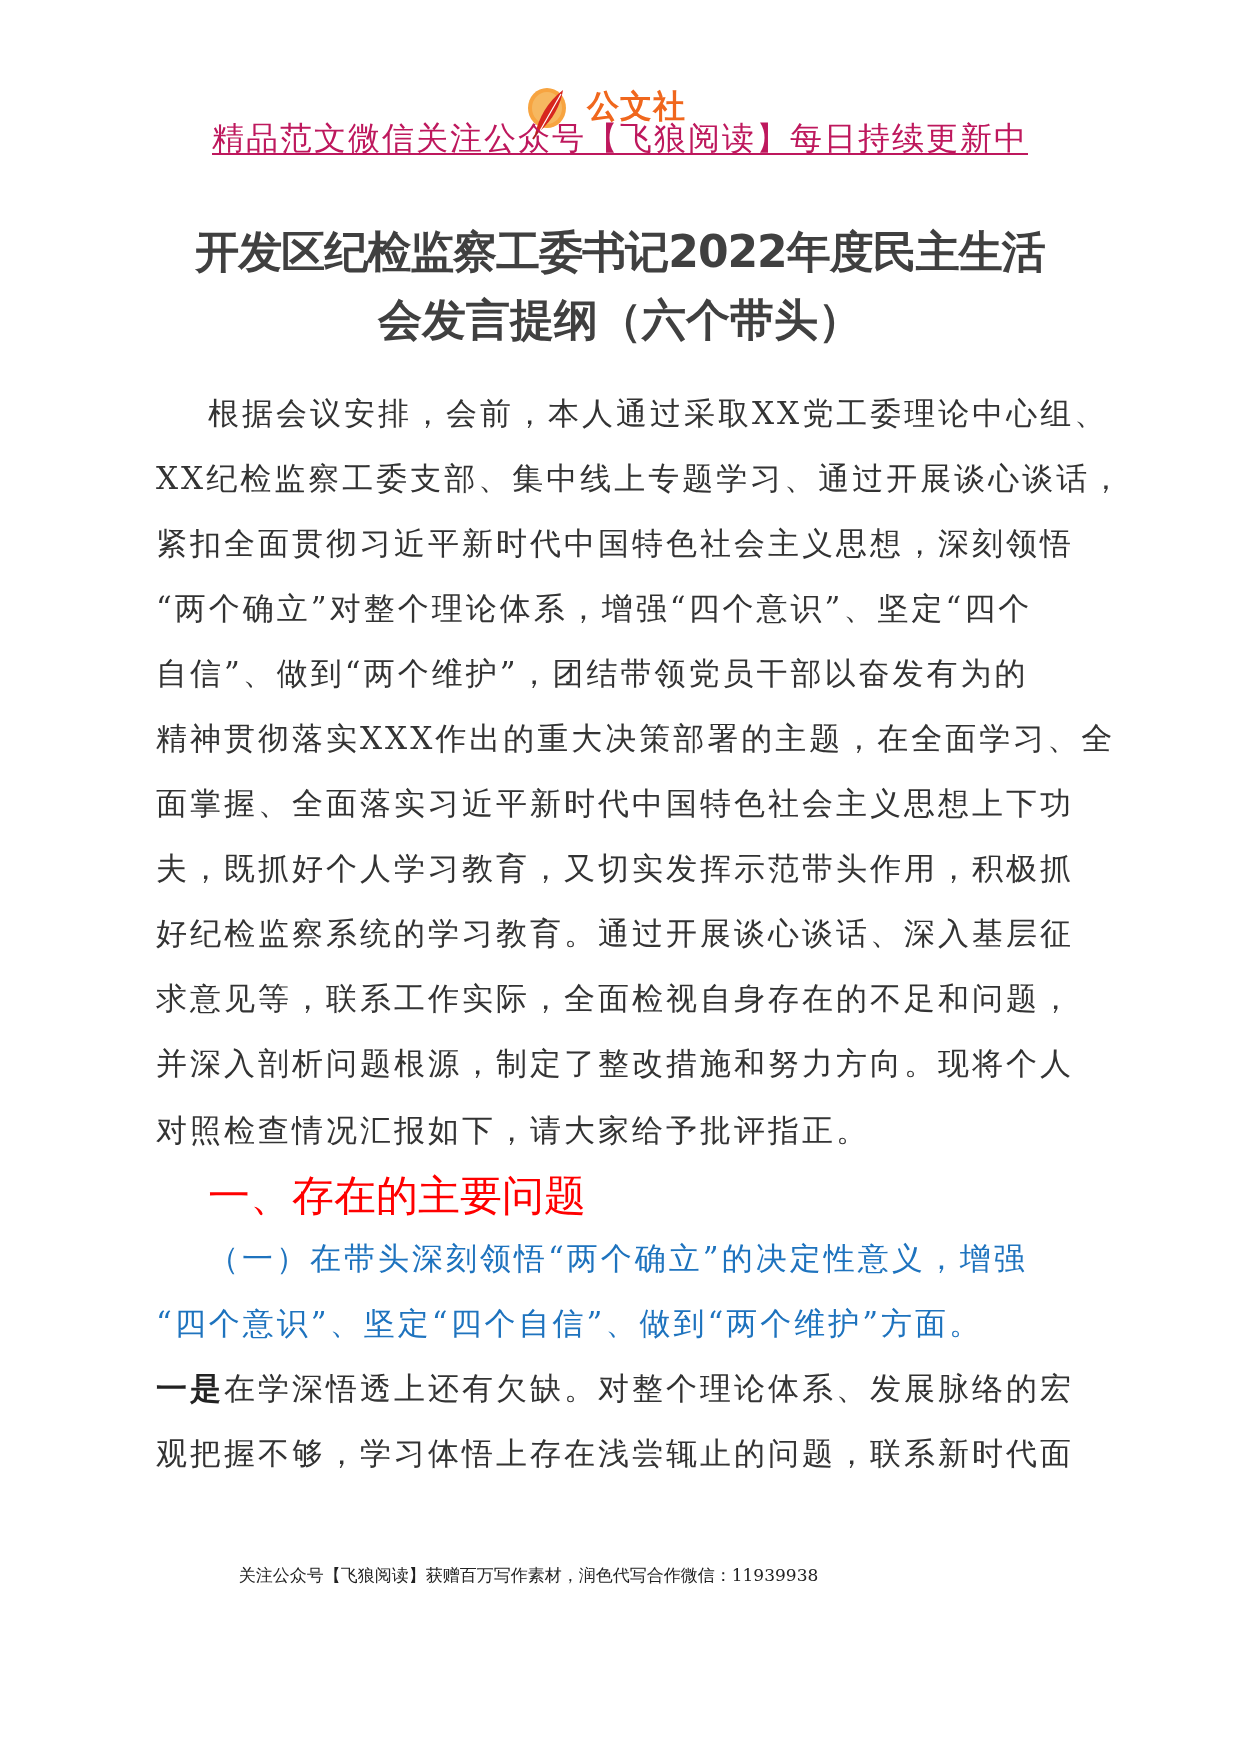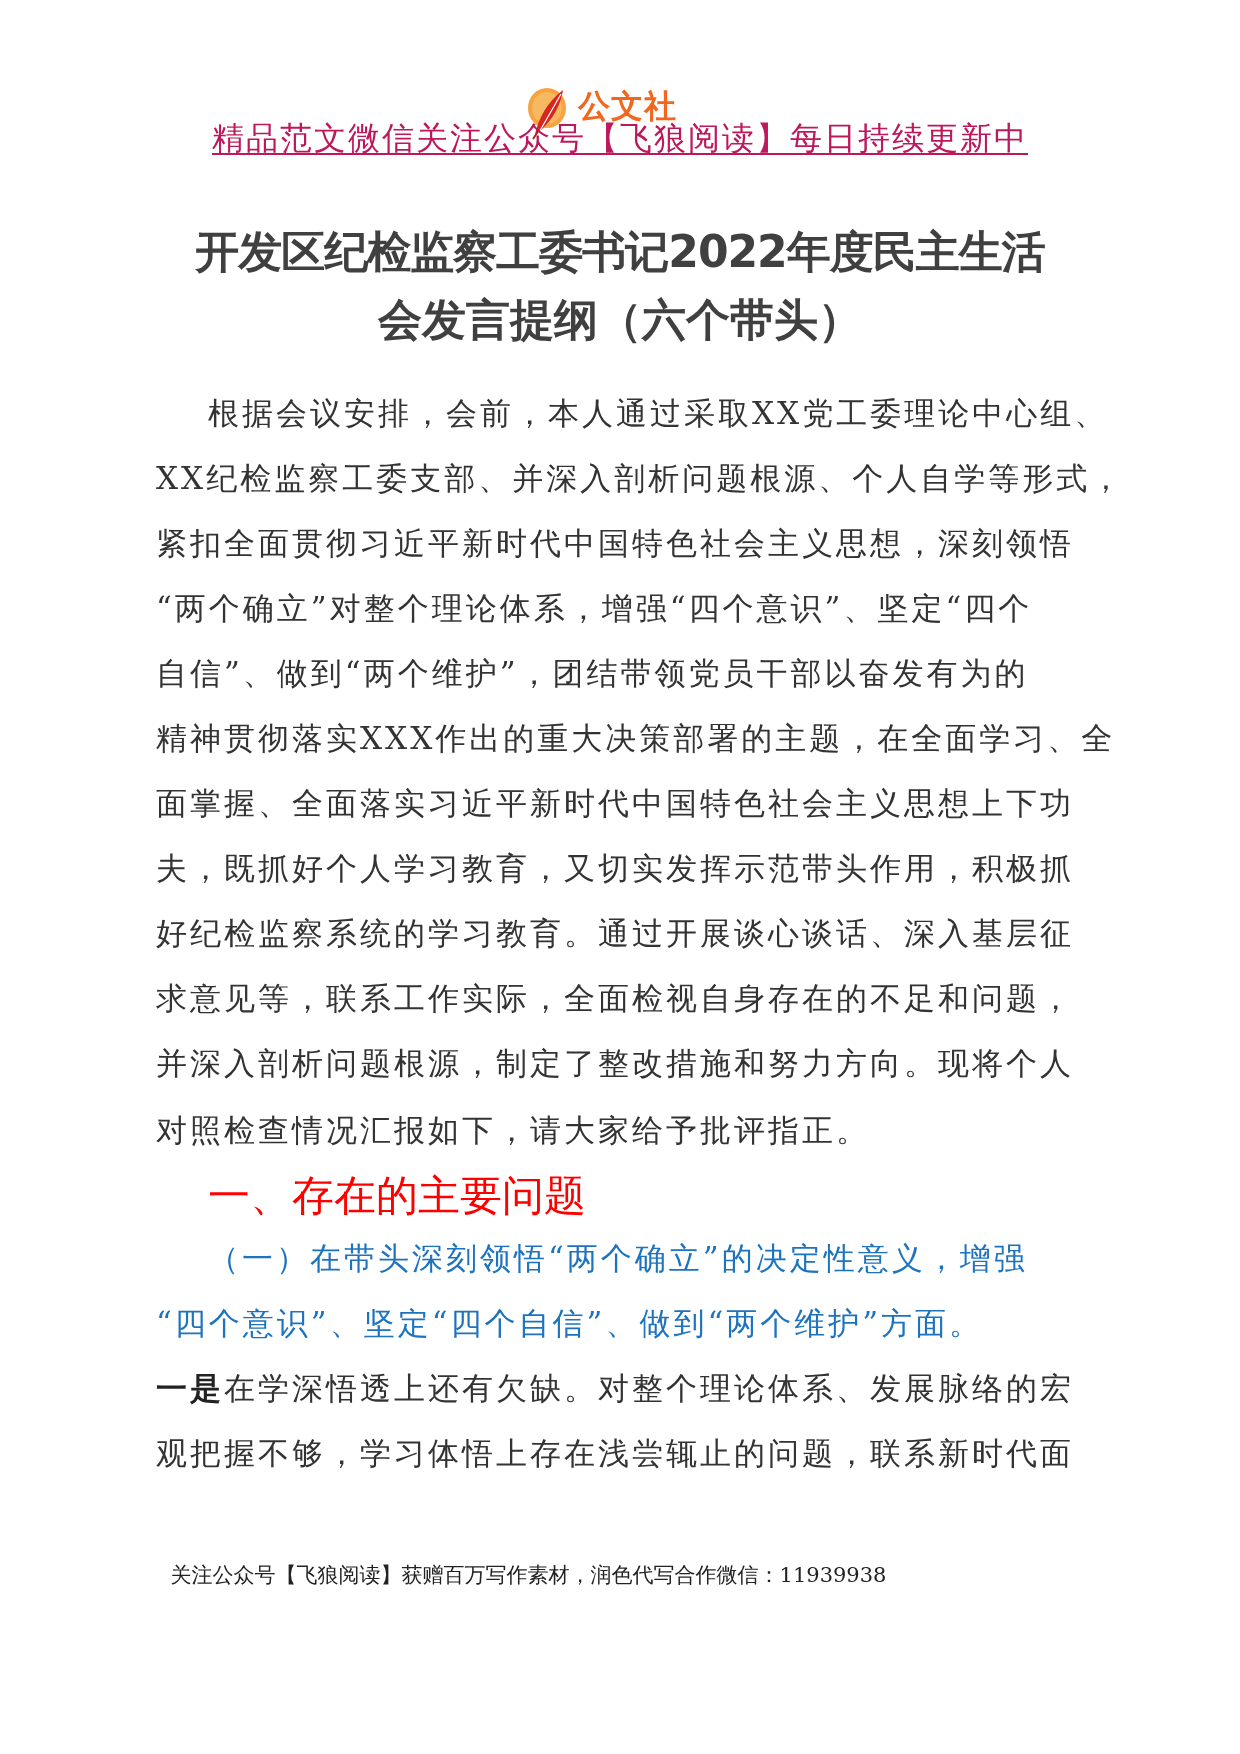--- a/index.html
+++ b/index.html
@@ -3,21 +3,21 @@
   <meta charset="utf-8">
   <style>
     html, body { margin: 0; padding: 0; background: #ffffff; }
     body { width: 1240px; height: 1754px; position: relative; overflow: hidden;
            font-family: "DejaVu Serif", "Liberation Serif", serif; }
     .abs { position: absolute; }
 
     .logo { left: 525px; top: 84px; height: 60px; display: flex; align-items: flex-start; }
     .logo-icon { width: 46px; height: 56px; display: block; }
     .logo-text { font-family: "DejaVu Serif", serif; font-weight: bold; color: #f0671d;
-                 font-size: 32px; line-height: 36px; margin-left: 7px; margin-top: 4px; letter-spacing: 1px; }
+                 font-size: 32px; line-height: 36px; margin-left: 16px; margin-top: 4px; letter-spacing: 1px; }
 
     .header-link { left: 0; width: 1240px; top: 118px; text-align: center;
                    font-family: "DejaVu Sans", sans-serif; font-size: 32px; line-height: 40px;
                    color: #be185d; text-decoration: underline; text-decoration-thickness: 2px;
                    text-underline-offset: 4px; letter-spacing: 2px; }
 
     .title { left: 0; width: 1240px; text-align: center; font-family: "DejaVu Sans", sans-serif;
              font-weight: bold; color: #404040; font-size: 44px; line-height: 68px; }
     .title-1 { top: 218px; letter-spacing: -1px; }
     .title-2 { top: 286px; }
@@ -25,21 +25,21 @@
     .body-line { left: 156px; width: 930px; font-size: 31px; line-height: 65px; color: #333333;
                  font-family: "DejaVu Serif", serif; white-space: nowrap; letter-spacing: 3px; }
     .indent { left: 208px; }
 
     .section-heading { left: 208px; top: 1163px; font-family: "DejaVu Sans", sans-serif;
                        font-size: 42px; line-height: 65px; color: #ff0000; white-space: nowrap; }
     .sub-heading { color: #1e73be; }
     .bold-lead { font-weight: bold; color: #222; }
 
     .footer { left: 0; width: 1057px; top: 1560px; text-align: center;
-              font-family: "DejaVu Serif", serif; font-size: 21px; line-height: 30px; color: #222222; }
+              font-family: "DejaVu Serif", serif; font-size: 17px; line-height: 30px; color: #222222; }
   </style>
 </head>
 <body>
 
 <div class="abs logo">
   <svg class="logo-icon" viewBox="0 0 46 56">
     <ellipse cx="22" cy="24" rx="19" ry="20" fill="#f7a440"></ellipse>
     <ellipse cx="22" cy="24" rx="15" ry="16" fill="#f6b860"></ellipse>
     <path d="M10 50 C14 34 22 18 38 6 C36 20 28 36 14 48 Z" fill="#d7261e"></path>
     <path d="M12 52 L36 10" stroke="#ffffff" stroke-width="1.2" fill="none"></path>
@@ -47,21 +47,21 @@
   </svg>
   <span class="logo-text">公文社</span>
 </div>
 
 <div class="abs header-link">精品范文微信关注公众号【飞狼阅读】每日持续更新中</div>
 
 <div class="abs title title-1">开发区纪检监察工委书记2022年度民主生活</div>
 <div class="abs title title-2">会发言提纲（六个带头）</div>
 
 <div class="abs body-line indent" style="top:381px">根据会议安排，会前，本人通过采取XX党工委理论中心组、</div>
-<div class="abs body-line" style="top:446px">XX纪检监察工委支部、并深入剖析问题根源、个人自学等形式，</div>
+<div class="abs body-line" style="top:446px">XX纪检监察工委支部、集中线上专题学习、通过开展谈心谈话，</div>
 <div class="abs body-line" style="top:511px">紧扣全面贯彻习近平新时代中国特色社会主义思想，深刻领悟</div>
 <div class="abs body-line" style="top:576px">“两个确立”对整个理论体系，增强“四个意识”、坚定“四个</div>
 <div class="abs body-line" style="top:641px">自信”、做到“两个维护”，团结带领党员干部以奋发有为的</div>
 <div class="abs body-line" style="top:706px">精神贯彻落实XXX作出的重大决策部署的主题，在全面学习、全</div>
 <div class="abs body-line" style="top:771px">面掌握、全面落实习近平新时代中国特色社会主义思想上下功</div>
 <div class="abs body-line" style="top:836px">夫，既抓好个人学习教育，又切实发挥示范带头作用，积极抓</div>
 <div class="abs body-line" style="top:901px">好纪检监察系统的学习教育。通过开展谈心谈话、深入基层征</div>
 <div class="abs body-line" style="top:966px">求意见等，联系工作实际，全面检视自身存在的不足和问题，</div>
 <div class="abs body-line" style="top:1031px">并深入剖析问题根源，制定了整改措施和努力方向。现将个人</div>
 <div class="abs body-line" style="top:1098px">对照检查情况汇报如下，请大家给予批评指正。</div>

